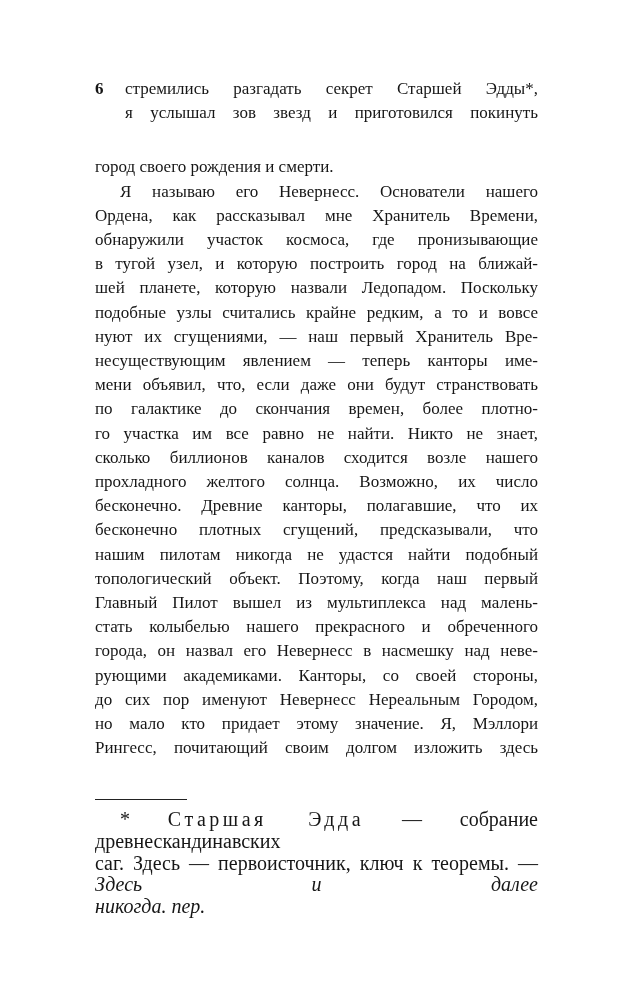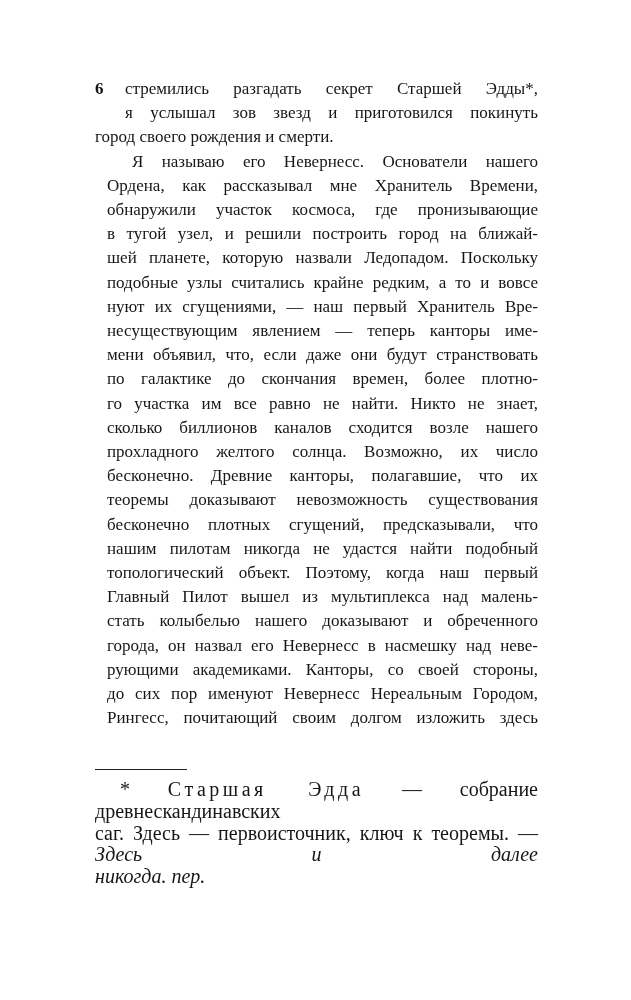--- a/index.html
+++ b/index.html
@@ -31,25 +31,25 @@
   }
   .intro .line {
     text-align: justify;
     text-align-last: justify;
   }
   .intro .line:not(.last) { margin-left: 30px; }
   .intro .line.last {
     margin-left: 0;
     text-align: left;
     text-align-last: left;
+    margin-top: 30px;
   }
   .para .line {
     text-align: justify;
     text-align-last: justify;
-    margin-left: 12px;
   }
   .para .line.first { text-indent: 25px; }
   .fn-rule {
     margin-top: 39px;
     margin-bottom: 9px;
     width: 92px;
     border-top: 1px solid #222222;
   }
   .footnote {
     font-size: 20px;
@@ -74,40 +74,40 @@
     <div class="intro">
         <div class="line first">стремились разгадать секрет Старшей Эдды*,</div>
         <div class="line">я услышал зов звезд и приготовился покинуть</div>
         <div class="line last">город своего рождения и смерти.</div>
       </div>
 
     <div class="para">
         <div class="line first">Я называю его Невернесс. Основатели нашего</div>
         <div class="line">Ордена, как рассказывал мне Хранитель Времени,</div>
         <div class="line">обнаружили участок космоса, где пронизывающие</div>
-        <div class="line">в тугой узел, и решили построить город на ближай-</div>
+        <div class="line">в тугой узел, и которую построить город на ближай-</div>
         <div class="line">шей планете, которую назвали Ледопадом. Поскольку</div>
         <div class="line">подобные узлы считались крайне редким, а то и вовсе</div>
         <div class="line">нуют их сгущениями, — наш первый Хранитель Вре-</div>
         <div class="line">несуществующим явлением — теперь канторы име-</div>
         <div class="line">мени объявил, что, если даже они будут странствовать</div>
         <div class="line">по галактике до скончания времен, более плотно-</div>
         <div class="line">го участка им все равно не найти. Никто не знает,</div>
         <div class="line">сколько биллионов каналов сходится возле нашего</div>
         <div class="line">прохладного желтого солнца. Возможно, их число</div>
         <div class="line">бесконечно. Древние канторы, полагавшие, что их</div>
-        <div class="line">теоремы доказывают невозможность существования</div>
         <div class="line">бесконечно плотных сгущений, предсказывали, что</div>
         <div class="line">нашим пилотам никогда не удастся найти подобный</div>
         <div class="line">топологический объект. Поэтому, когда наш первый</div>
         <div class="line">Главный Пилот вышел из мультиплекса над малень-</div>
-        <div class="line">стать колыбелью нашего доказывают и обреченного</div>
+        <div class="line">стать колыбелью нашего прекрасного и обреченного</div>
         <div class="line">города, он назвал его Невернесс в насмешку над неве-</div>
         <div class="line">рующими академиками. Канторы, со своей стороны,</div>
         <div class="line">до сих пор именуют Невернесс Нереальным Городом,</div>
+        <div class="line">но мало кто придает этому значение. Я, Мэллори</div>
         <div class="line last">Рингесс, почитающий своим долгом изложить здесь</div>
       </div>
 
     <div class="fn-rule"></div>
 
     <div class="footnote">
       <div class="fn-line fn-j fn-first">
         <span>*</span>
         <span class="fn-term">Старшая Эдда</span>
         <span>— собрание древнескандинавских</span>

